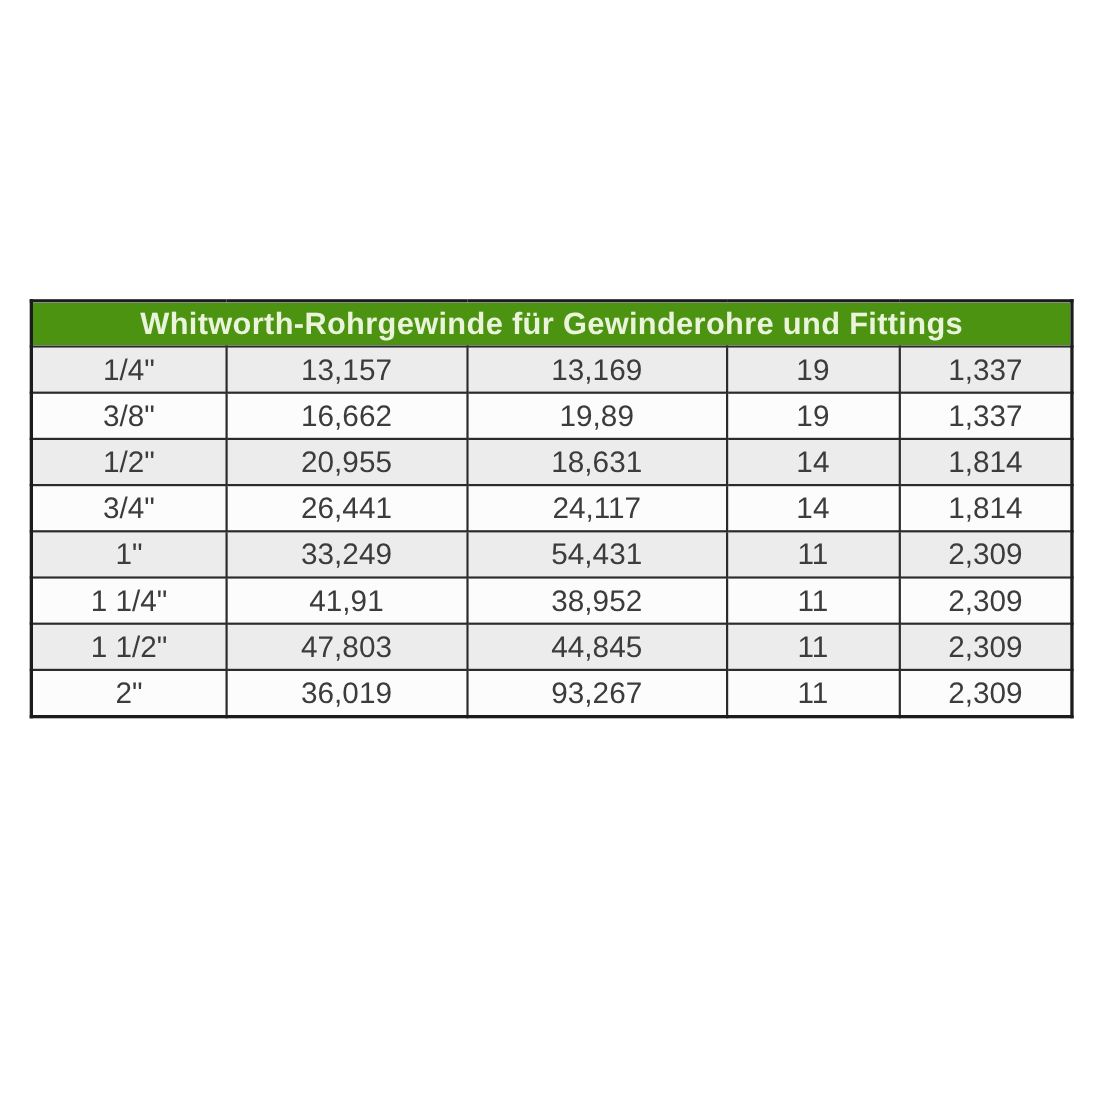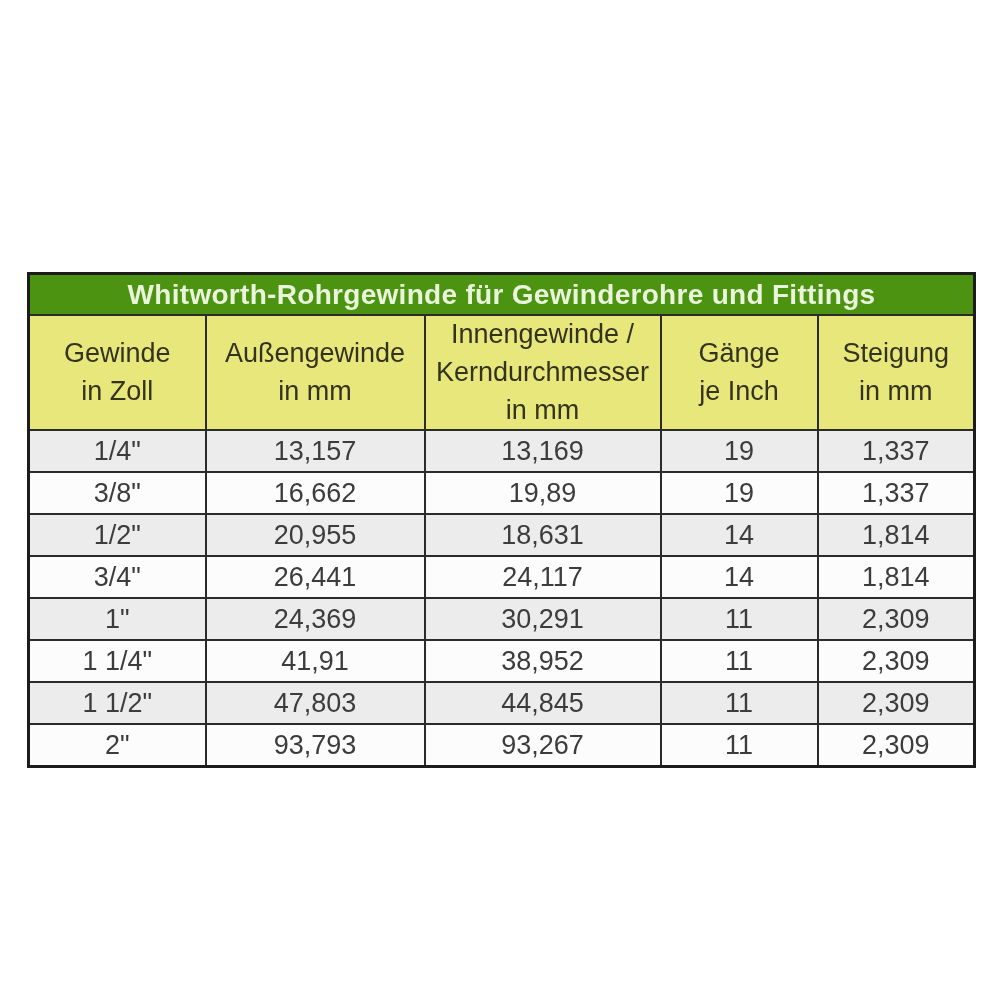--- a/index.html
+++ b/index.html
@@ -72,33 +72,20 @@
       <col class="col-zoll">
       <col class="col-aussen">
       <col class="col-innen">
       <col class="col-gaenge">
       <col class="col-steigung">
     </colgroup>
     <tbody>
       <tr>
         <td colspan="5" class="title-cell">Whitworth-Rohrgewinde für Gewinderohre und Fittings</td>
       </tr>
-      <tr class="header-row">
-        <th>Gewinde
-in Zoll</th>
-        <th>Außengewinde
-in mm</th>
-        <th>Innengewinde /
-Kerndurchmesser
-in mm</th>
-        <th>Gänge
-je Inch</th>
-        <th>Steigung
-in mm</th>
-      </tr>
       <tr class="data-row row-odd">
         <td>1/4"</td>
         <td>13,157</td>
         <td>13,169</td>
         <td>19</td>
         <td>1,337</td>
       </tr>
       <tr class="data-row row-even">
         <td>3/8"</td>
         <td>16,662</td>
@@ -115,41 +102,41 @@
       </tr>
       <tr class="data-row row-even">
         <td>3/4"</td>
         <td>26,441</td>
         <td>24,117</td>
         <td>14</td>
         <td>1,814</td>
       </tr>
       <tr class="data-row row-odd">
         <td>1"</td>
-        <td>24,369</td>
-        <td>30,291</td>
+        <td>33,249</td>
+        <td>54,431</td>
         <td>11</td>
         <td>2,309</td>
       </tr>
       <tr class="data-row row-even">
         <td>1 1/4"</td>
         <td>41,91</td>
         <td>38,952</td>
         <td>11</td>
         <td>2,309</td>
       </tr>
       <tr class="data-row row-odd">
         <td>1 1/2"</td>
         <td>47,803</td>
         <td>44,845</td>
         <td>11</td>
         <td>2,309</td>
       </tr>
       <tr class="data-row row-even">
         <td>2"</td>
-        <td>93,793</td>
+        <td>36,019</td>
         <td>93,267</td>
         <td>11</td>
         <td>2,309</td>
       </tr>
     </tbody>
   </table>
 </div>
 
 </body></html>

